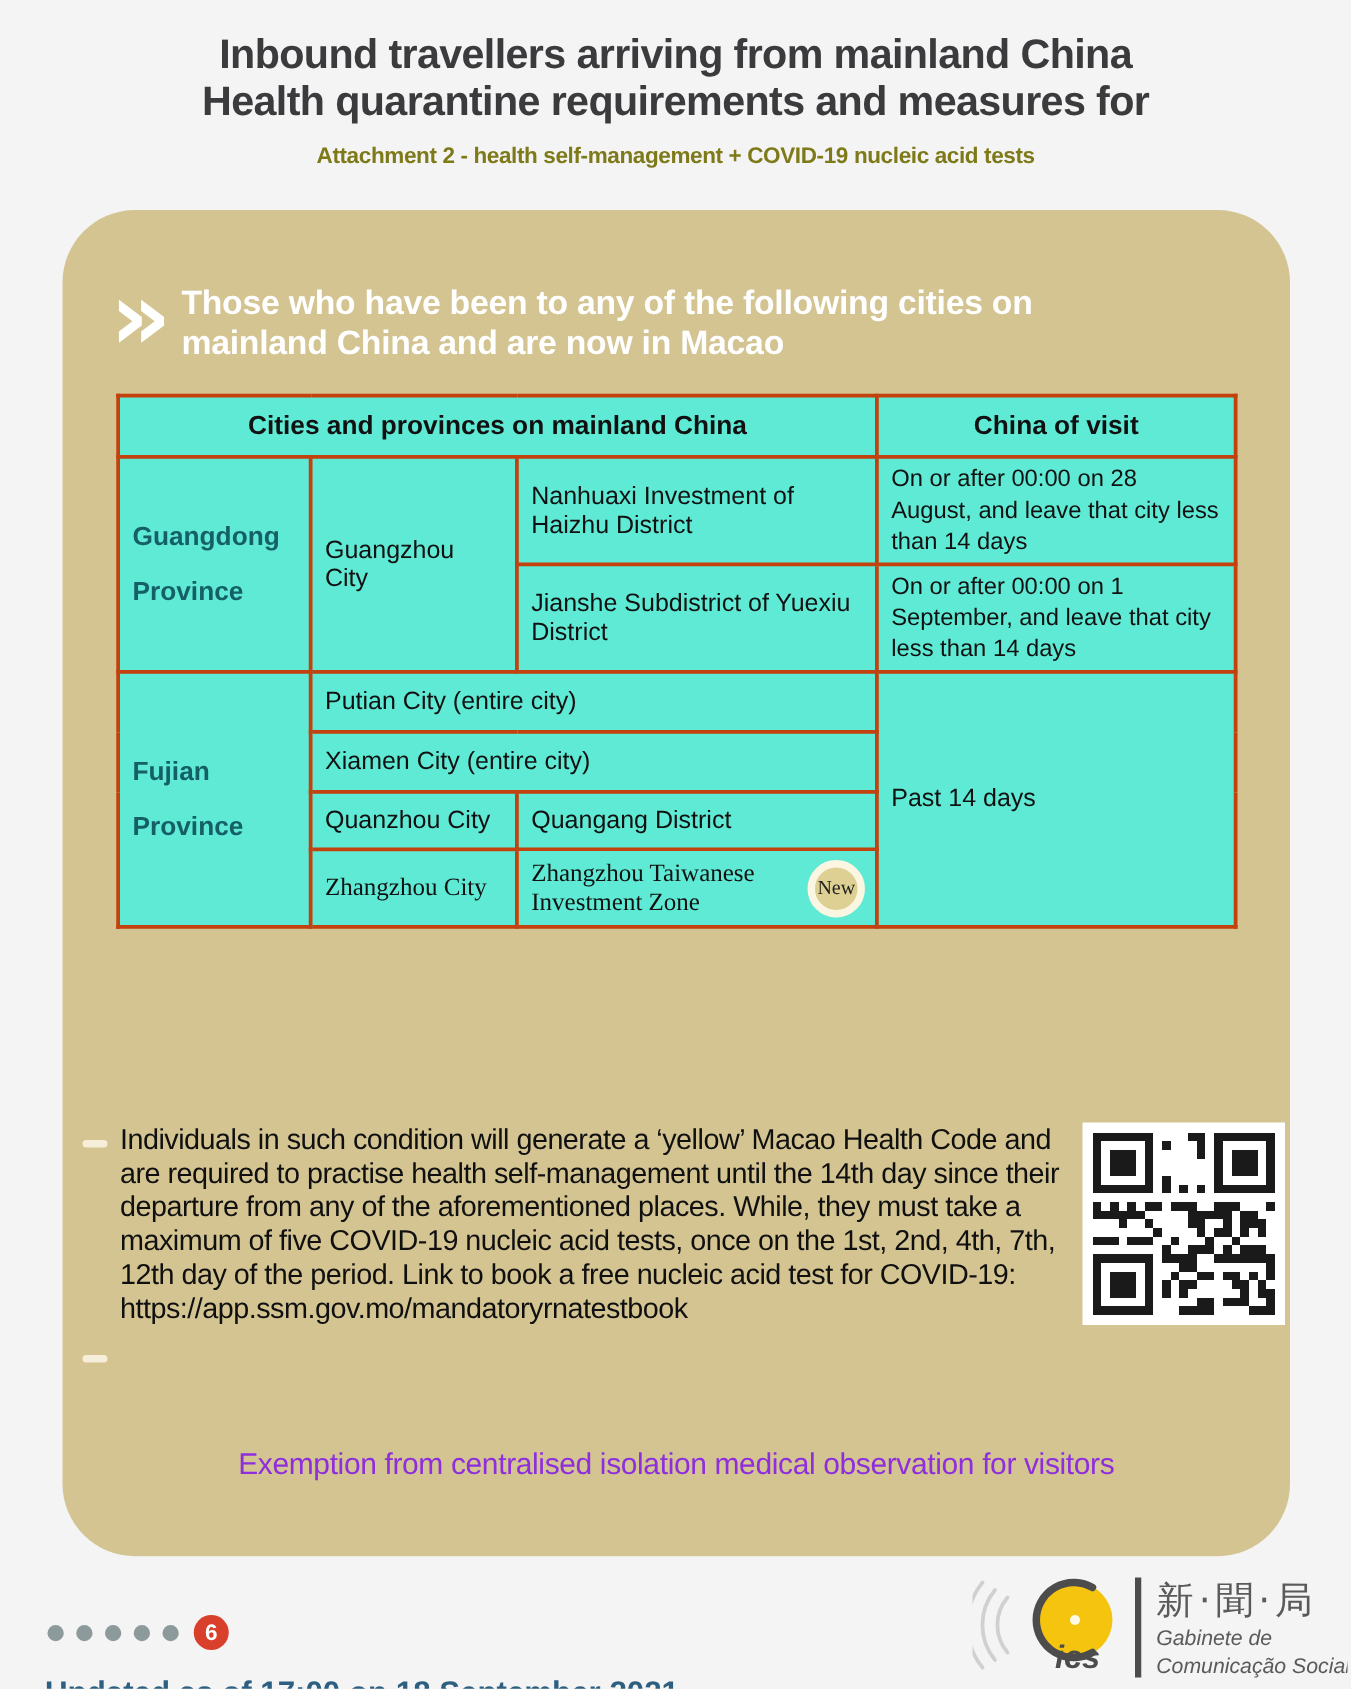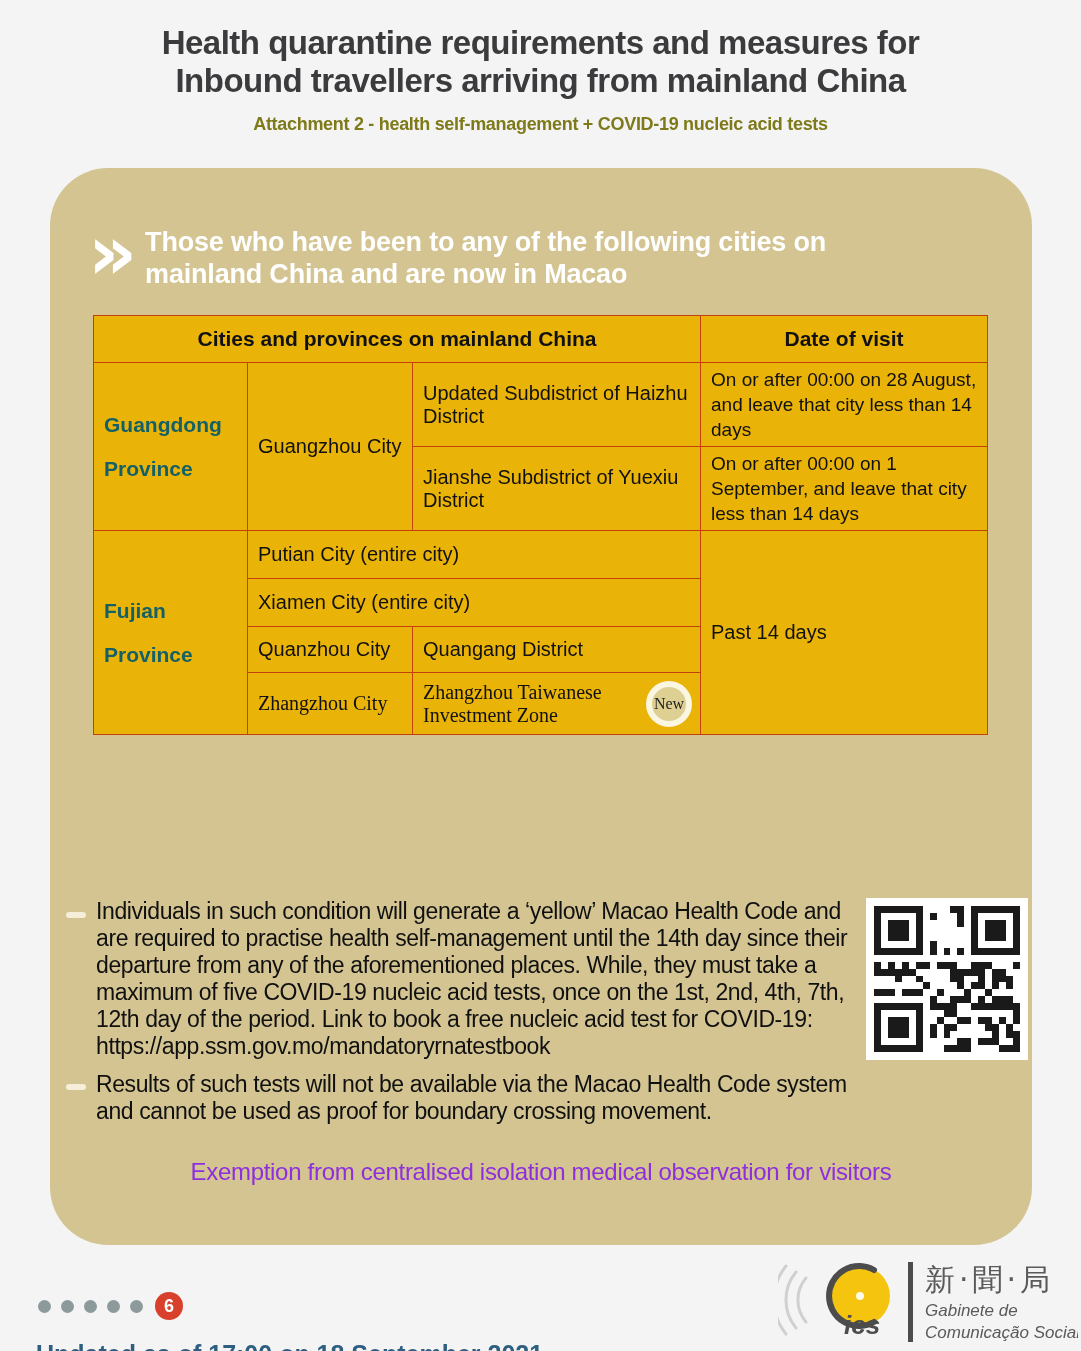--- a/index.html
+++ b/index.html
@@ -17,21 +17,21 @@
          background:#d3c491;border-radius:58px;}
 
   .heading-wrap{position:absolute;left:38px;top:50px;display:flex;}
   .chevron{color:#ffffff;font-weight:bold;font-size:76px;line-height:70px;margin-right:8px;font-family:"DejaVu Sans",sans-serif;}
   .heading{color:#ffffff;font-weight:bold;font-size:27px;line-height:32px;letter-spacing:-0.2px;padding-top:8px;}
 
   
   .tbl-wrap{position:absolute;left:43px;top:147px;width:894px;}
   table.risk{border-collapse:collapse;width:894px;table-layout:fixed;
              font-size:20px;color:#111;}
-  table.risk td{border:1px solid #c2410c;background:#eab308;padding:4px 10px;vertical-align:middle;}
+  table.risk td{border:3px solid #c2410c;background:#5eead4;padding:4px 10px;vertical-align:middle;}
   td.hdr{font-weight:bold;text-align:center;font-size:21px;height:38px;padding:2px;}
   td.province{color:#156066;font-weight:bold;font-size:21px;line-height:44px;vertical-align:middle;}
   td.datecell{font-size:19px;line-height:25px;vertical-align:top;padding-top:5px;}
   td.rel{position:relative;}
   .new-badge{position:absolute;right:8px;top:50%;transform:translateY(-50%);
              width:34px;height:34px;background:#ddd092;border:6px solid #fbf6e2;
              border-radius:50%;display:flex;align-items:center;justify-content:center;
              font-size:16px;color:#222;margin-left:36px;}
 
   
@@ -50,22 +50,22 @@
               font-weight:bold;font-size:18px;display:flex;align-items:center;justify-content:center;margin-left:2px;}
   .updated{position:absolute;left:36px;top:1340px;color:#2d5f80;font-weight:bold;font-size:25px;}
   .logo{position:absolute;left:778px;top:1256px;}
 </style>
 </head>
 <body>
 
 <div class="page">
 
   <div class="title">
+    <div>Inbound travellers arriving from mainland China</div>
     <div>Health quarantine requirements and measures for</div>
-    <div>Inbound travellers arriving from mainland China</div>
   </div>
   <div class="subtitle">Attachment 2 - health self-management + COVID-19 nucleic acid tests</div>
 
   <div class="panel">
 
     <div class="heading-wrap">
       <div class="chevron">»</div>
       <div class="heading">
         <div>Those who have been to any of the following cities on</div>
         <div>mainland China and are now in Macao</div>
@@ -76,29 +76,29 @@
       <table class="risk">
         <colgroup>
             <col style="width:154px">
             <col style="width:165px">
             <col style="width:288px">
             <col style="width:287px">
           </colgroup>
         <tbody>
             <tr>
           <td class="hdr" colspan="3">Cities and provinces on mainland China</td>
-          <td class="hdr">Date of visit</td>
+          <td class="hdr">China of visit</td>
         </tr>
         <tr style="height:76px;">
           <td class="province" rowspan="2">
             <div>Guangdong</div>
             <div>Province</div>
           </td>
           <td rowspan="2">Guangzhou City</td>
-          <td>Updated Subdistrict of Haizhu District</td>
+          <td>Nanhuaxi Investment of Haizhu District</td>
           <td class="datecell">On or after 00:00 on 28 August, and leave that city less than 14 days</td>
         </tr>
         <tr style="height:72px;">
           <td>Jianshe Subdistrict of Yuexiu District</td>
           <td class="datecell">On or after 00:00 on 1 September, and leave that city less than 14 days</td>
         </tr>
         <tr style="height:48px;">
           <td class="province" rowspan="4">
             <div>Fujian</div>
             <div>Province</div>
@@ -335,21 +335,20 @@
           <rect x="11" y="20" width="1" height="1" fill="#1a1a1a"></rect>
           <rect x="12" y="20" width="1" height="1" fill="#1a1a1a"></rect>
           <rect x="13" y="20" width="1" height="1" fill="#1a1a1a"></rect>
           <rect x="18" y="20" width="1" height="1" fill="#1a1a1a"></rect>
           <rect x="19" y="20" width="1" height="1" fill="#1a1a1a"></rect>
           <rect x="20" y="20" width="1" height="1" fill="#1a1a1a"></rect>
         </svg>
     </div>
 
     <div class="dash" style="left:16px;top:916px;"></div>
-    <div class="note" style="top:903px;width:790px;">Results of such tests will not be available via the Macao Health Code system and cannot be used as proof for boundary crossing movement.</div>
 
     <div class="exemption">
       <div>Exemption from centralised isolation medical observation for visitors</div>
     </div>
   </div>
 
   <div class="dots">
     <div class="dot"></div>
     <div class="dot"></div>
     <div class="dot"></div>

